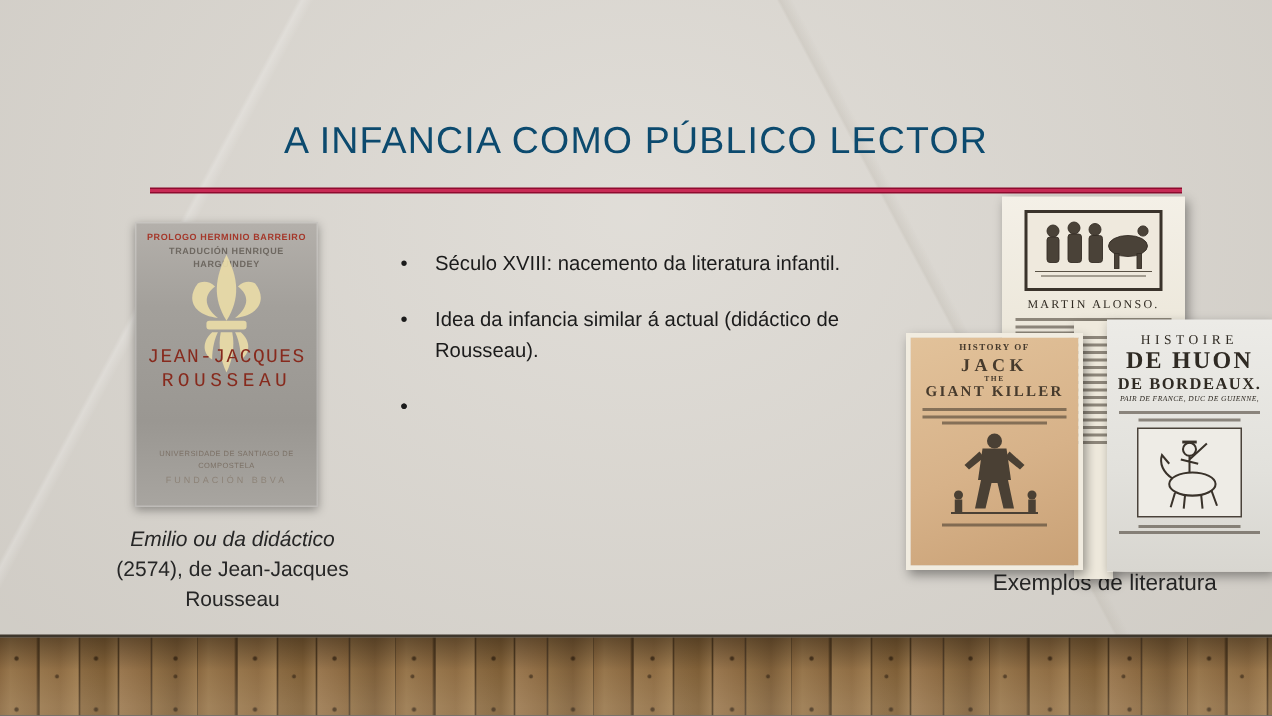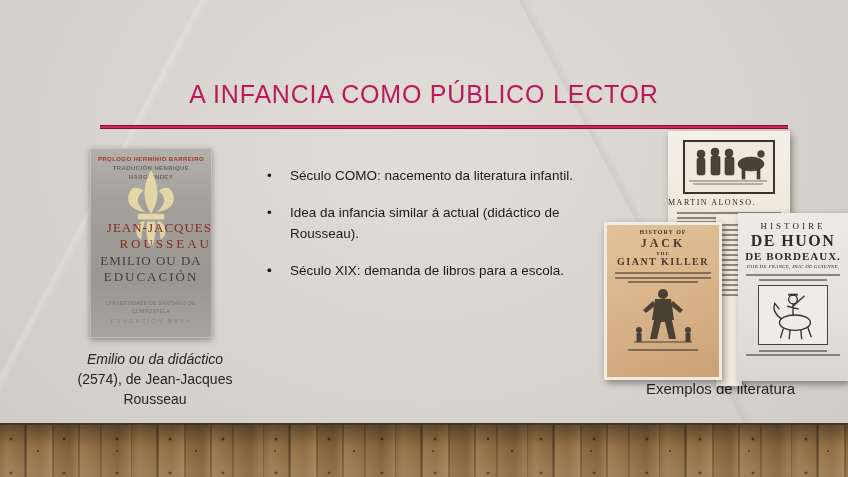--- a/index.html
+++ b/index.html
@@ -15,39 +15,39 @@
     background:
       linear-gradient(118deg, transparent 18%, rgba(255,255,255,.22) 18.3%, transparent 19%),
       linear-gradient(62deg, transparent 70%, rgba(190,185,175,.35) 70.2%, transparent 71%),
       radial-gradient(ellipse at 50% 30%, rgba(255,255,255,.20), rgba(0,0,0,.04) 90%);
   }
 
   
   .title{
     position:absolute; top:80px; left:0; width:100%;
     text-align:center; font-size:25px; letter-spacing:.8px;
-    color:#be185d; font-weight:400;
+    color:#0c4a6e; font-weight:400;
   }
   .title-rule{
     position:absolute; top:125px; left:100px; width:688px; height:4px;
     background:linear-gradient(180deg,#8E0C2F 0 1px,#C82B55 1px 3px,#8E0C2F 3px 4px);
   }
 
   
   .cover{
     position:absolute; left:90px; top:148px; width:122px; height:190px;
     background:linear-gradient(180deg,#b4b0ab,#a3a09b 30%,#9a9792 70%,#a8a5a0);
     box-shadow:0 2px 6px rgba(0,0,0,.35), inset 0 0 0 1px rgba(255,255,255,.25);
     text-align:center; overflow:hidden;
   }
   .cover-header{margin-top:7px; line-height:1.5; letter-spacing:.4px;}
   .cover-header .l1{font-size:6px; color:#a5372a; font-weight:bold;}
   .cover-header .l2{font-size:6px; color:#6e6861; font-weight:bold;}
   .fleur{position:absolute; left:50%; top:20px; transform:translateX(-50%); width:58px; height:86px; opacity:.92;}
-  .cover-author{position:relative; margin-top:38px; font-family:Liberation Serif, serif; color:#872a1d; line-height:1.25;text-align:right;}
+  .cover-author{position:relative; margin-top:48px; font-family:Liberation Mono, monospace; color:#872a1d; line-height:1.25;}
   .cover-author .a1{font-size:13px; letter-spacing:1px;}
   .cover-author .a2{font-size:13px; letter-spacing:3px;}
   .cover-title{position:relative; font-family:"Liberation Serif", serif; color:#423e38; line-height:1.25;}
   .cover-title .t1{font-size:13px; letter-spacing:1px;}
   .cover-title .t2{font-size:13px; letter-spacing:2px;}
   .cover-footer{position:absolute; bottom:12px; width:100%; line-height:1.7;}
   .cover-footer .f1{font-size:5px; color:#7c7166; letter-spacing:.3px;}
   .cover-footer .f2{font-size:6px; color:#8d8378; letter-spacing:2px;}
   .caption-left{
     position:absolute; left:55px; top:350px; width:200px;
@@ -62,21 +62,21 @@
     position:relative; padding-left:32px; margin-bottom:16px;
     font-size:13.5px; line-height:1.55; color:#1b1b1b;
   }
   .bullets li .marker{position:absolute; left:9px; top:0;}
 
   
   .page{position:absolute; box-shadow:2px 3px 7px rgba(0,0,0,.38);}
   .page-martin{
     left:668px; top:131px; width:122px; height:159px; z-index:1;
     background:linear-gradient(180deg,#f4f0e7,#ece7da 60%,#e2dccd);
-    text-align:left; font-family:"Liberation Serif", serif;
+    text-align:center; font-family:"Liberation Serif", serif;
   }
   .engraving{margin:9px auto 4px; width:88px; height:50px; border:2px solid #3a332b; background:#efe9dd;}
   .martin-title{font-size:8px; letter-spacing:1.5px; color:#2e2820; margin-top:2px;}
   .textlines{margin:5px auto 0; width:86%;}
   .tl{height:2px; background:rgba(62,52,42,.55); margin-bottom:2.6px;}
   .tl.short{width:72%; margin-left:auto; margin-right:auto;}
 
   .page-sliver{
     left:716px; top:214px; width:26px; height:162px; z-index:2;
     background:#efeadd; padding-top:10px;
@@ -100,21 +100,21 @@
     background:linear-gradient(180deg,#ecebe7,#e2e1dc 60%,#d8d6d0);
     text-align:center; font-family:"Liberation Serif", serif; color:#2f2a23;
   }
   .huon-l1{font-size:9px; letter-spacing:3px; margin-top:8px;}
   .huon-l2{font-size:16px; font-weight:bold; letter-spacing:1.5px; margin-top:1px;}
   .huon-l3{font-size:11px; font-weight:bold; letter-spacing:1px;}
   .huon-l4{font-size:5px; font-style:italic; letter-spacing:.3px; margin-top:2px;}
   .huon-box{margin:4px auto 0; width:68px; height:58px; border:1px solid #4a423a; background:#eeece6;}
 
   .caption-right{
-    position:absolute; left:623px; top:378px; width:195px;
+    position:absolute; left:639px; top:378px; width:195px;
     text-align:center; font-size:15px; color:#262626; line-height:1.4;
   }
 
   
   .floor{
     position:absolute; left:0; right:0; bottom:0; height:52px;
     border-top:2px solid #3e372c;
     background-image:
       radial-gradient(circle at 11px 14px, rgba(35,22,10,.65) 1.1px, transparent 1.8px),
       radial-gradient(circle at 38px 26px, rgba(35,22,10,.55) 1px, transparent 1.6px),
@@ -151,51 +151,46 @@
       <path d="M50 22 C58 32 54 44 36 46 C46 38 46 30 38 24 C42 20 47 20 50 22 Z"></path>
       <rect x="16" y="48" width="28" height="6" rx="2"></rect>
       <path d="M26 56 C24 66 26 76 30 84 C34 76 36 66 34 56 Z"></path>
       <path d="M20 56 C13 62 13 71 20 75 C20 67 22 60 24 56 Z"></path>
       <path d="M40 56 C47 62 47 71 40 75 C40 67 38 60 36 56 Z"></path>
     </svg>
     <div class="cover-author">
       <div class="a1">JEAN-JACQUES</div>
       <div class="a2">ROUSSEAU</div>
     </div>
-    <div class="cover-title">
-      <div class="t1">EMILIO OU DA</div>
-      <div class="t2">EDUCACIÓN</div>
-    </div>
     <div class="cover-footer">
       <div class="f1">UNIVERSIDADE DE SANTIAGO DE COMPOSTELA</div>
       <div class="f2">FUNDACIÓN BBVA</div>
     </div>
   </div>
   <div class="caption-left">
     <span class="it">Emilio ou da didáctico</span><br>
     <span>(2574), de Jean-Jacques</span><br>
     <span>Rousseau</span>
   </div>
 
   <div class="bullets">
     <ul>
       <li>
         <span class="marker">•</span>
-        <span>Século COMO: nacemento da literatura infantil.</span>
+        <span>Século XVIII: nacemento da literatura infantil.</span>
       </li>
       <li>
         <span class="marker">•</span>
         <span>Idea da infancia similar á actual (didáctico de Rousseau).</span>
       </li>
       <li>
         <span class="marker">•</span>
       </li>
       <li>
         <span class="marker">•</span>
-        <span>Século XIX: demanda de libros para a escola.</span>
       </li>
     </ul>
   </div>
 
   <div class="page page-martin">
     <div class="engraving">
       <svg viewBox="0 0 86 46" width="86" height="46" xmlns="http://www.w3.org/2000/svg">
         <g fill="#4a4238" stroke="#352e26" stroke-width="0.6">
           <circle cx="16" cy="12" r="4"></circle>
             <rect x="12" y="16" width="8" height="17" rx="2"></rect>

